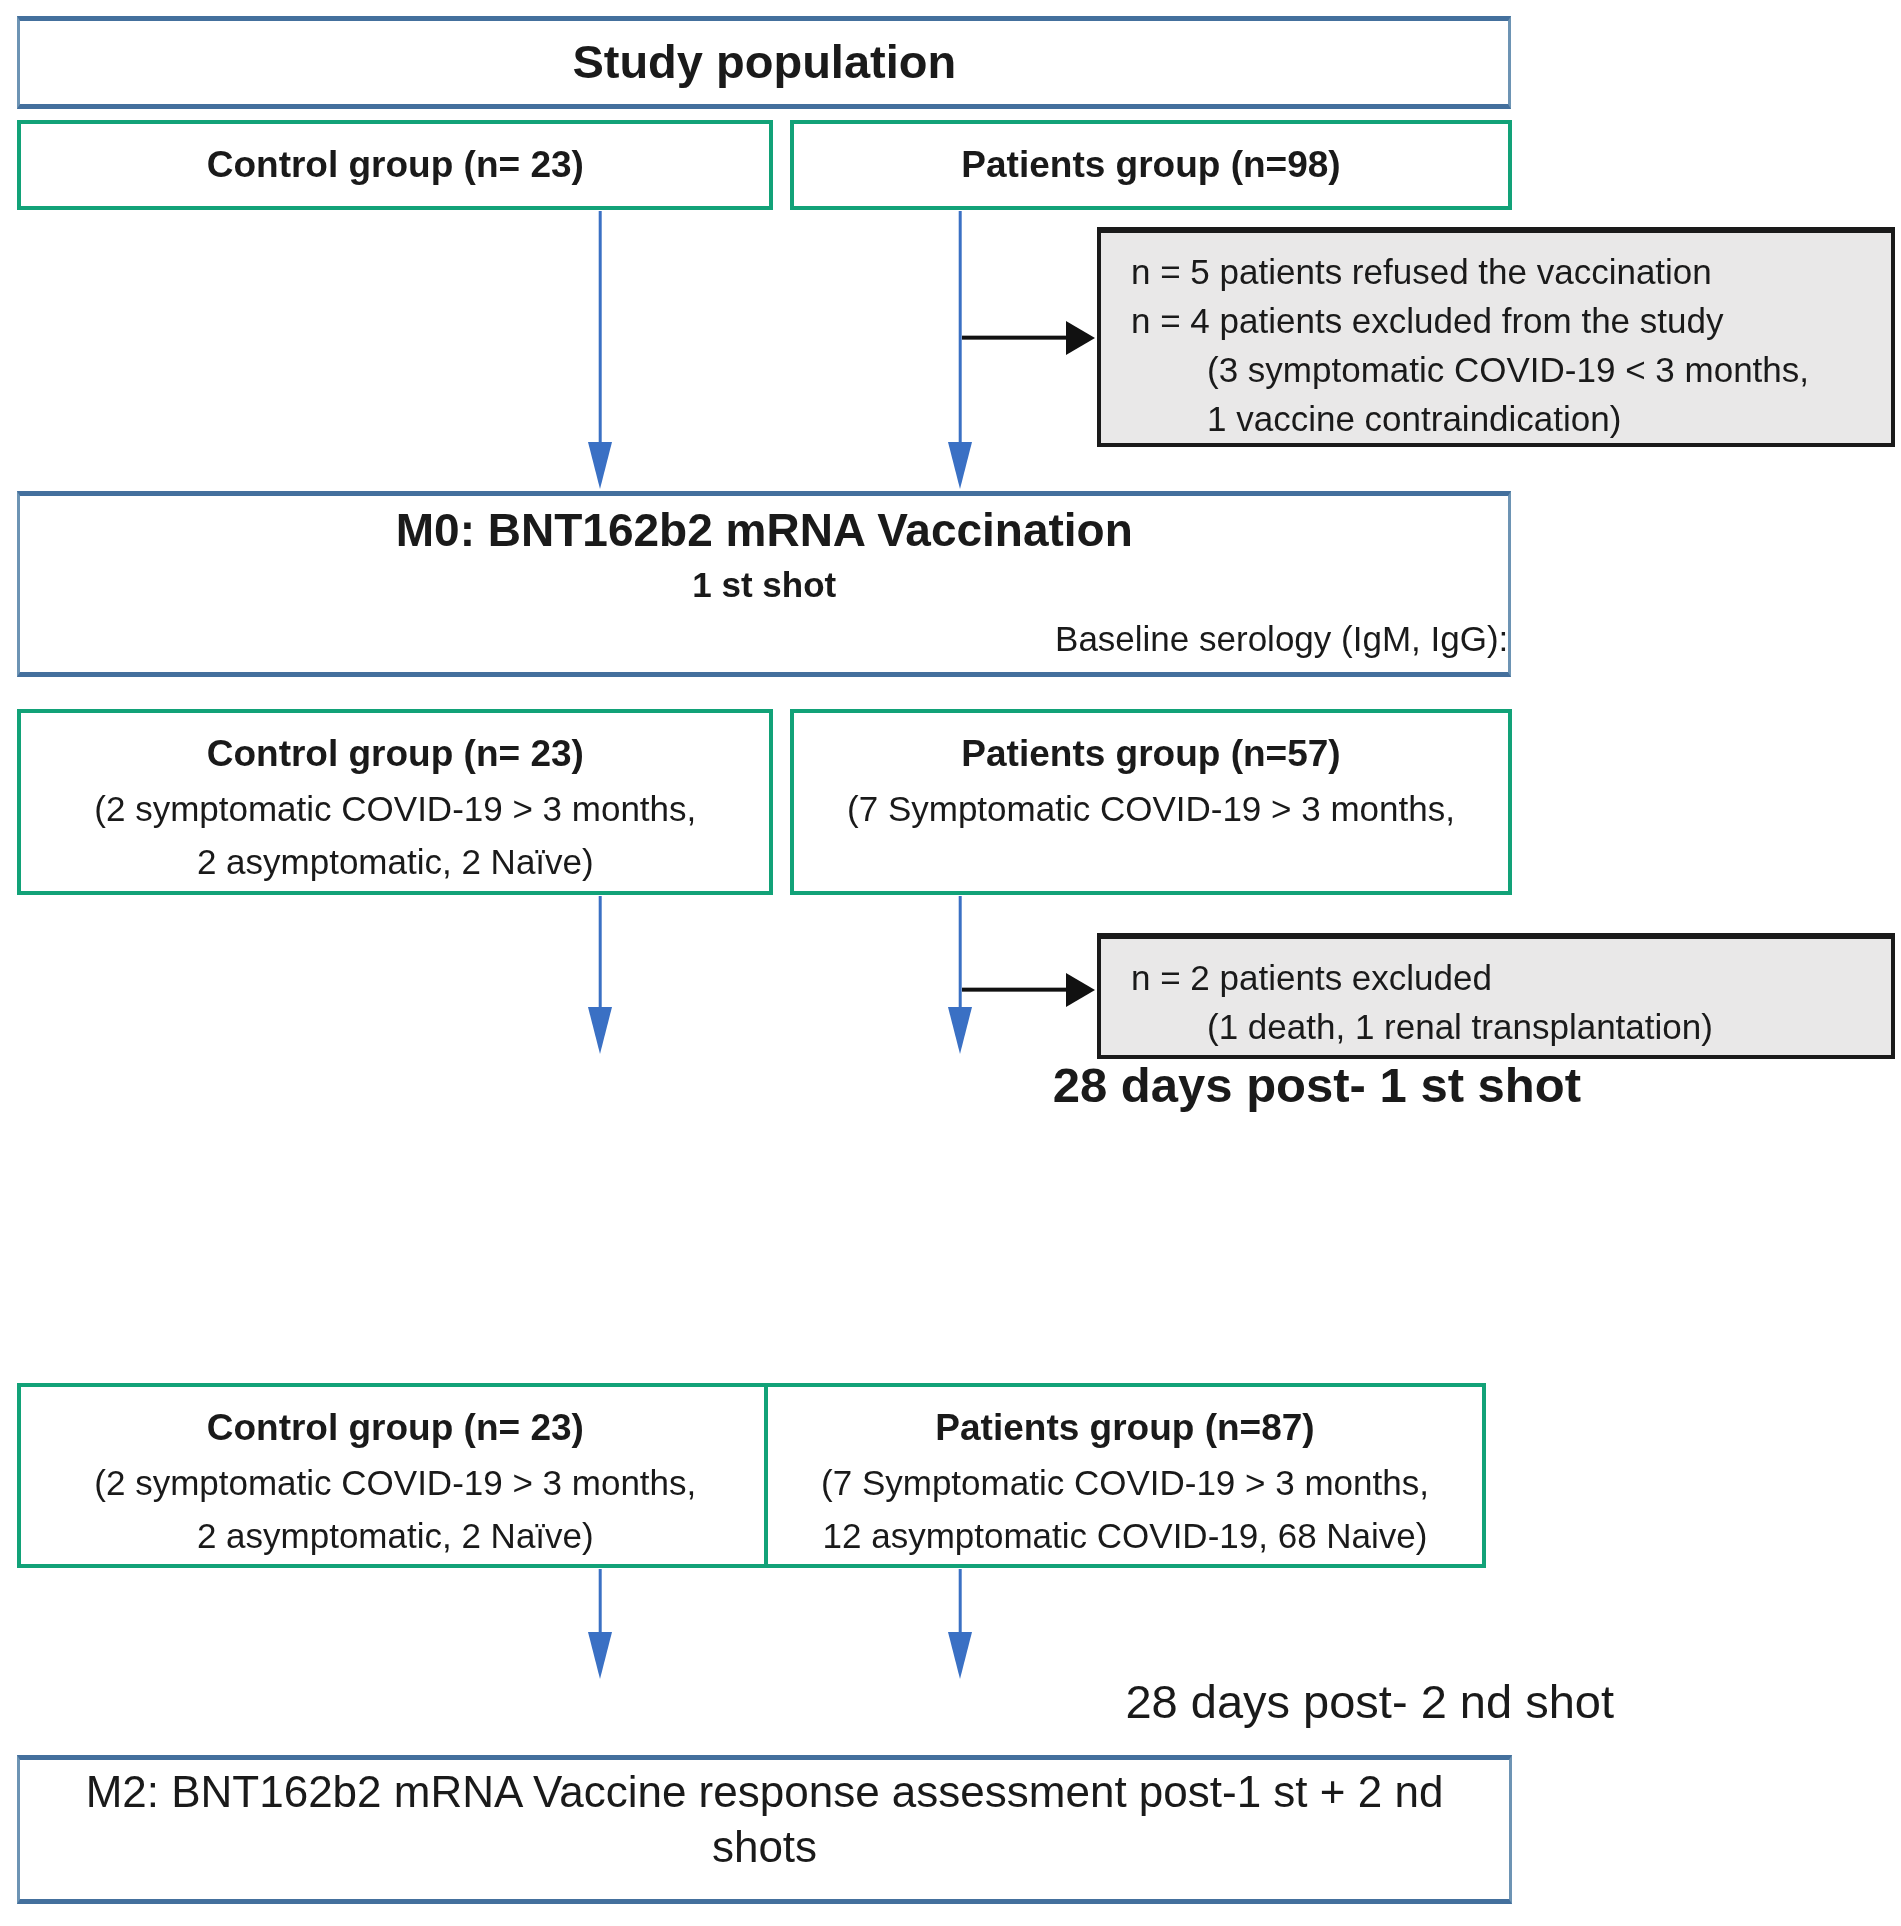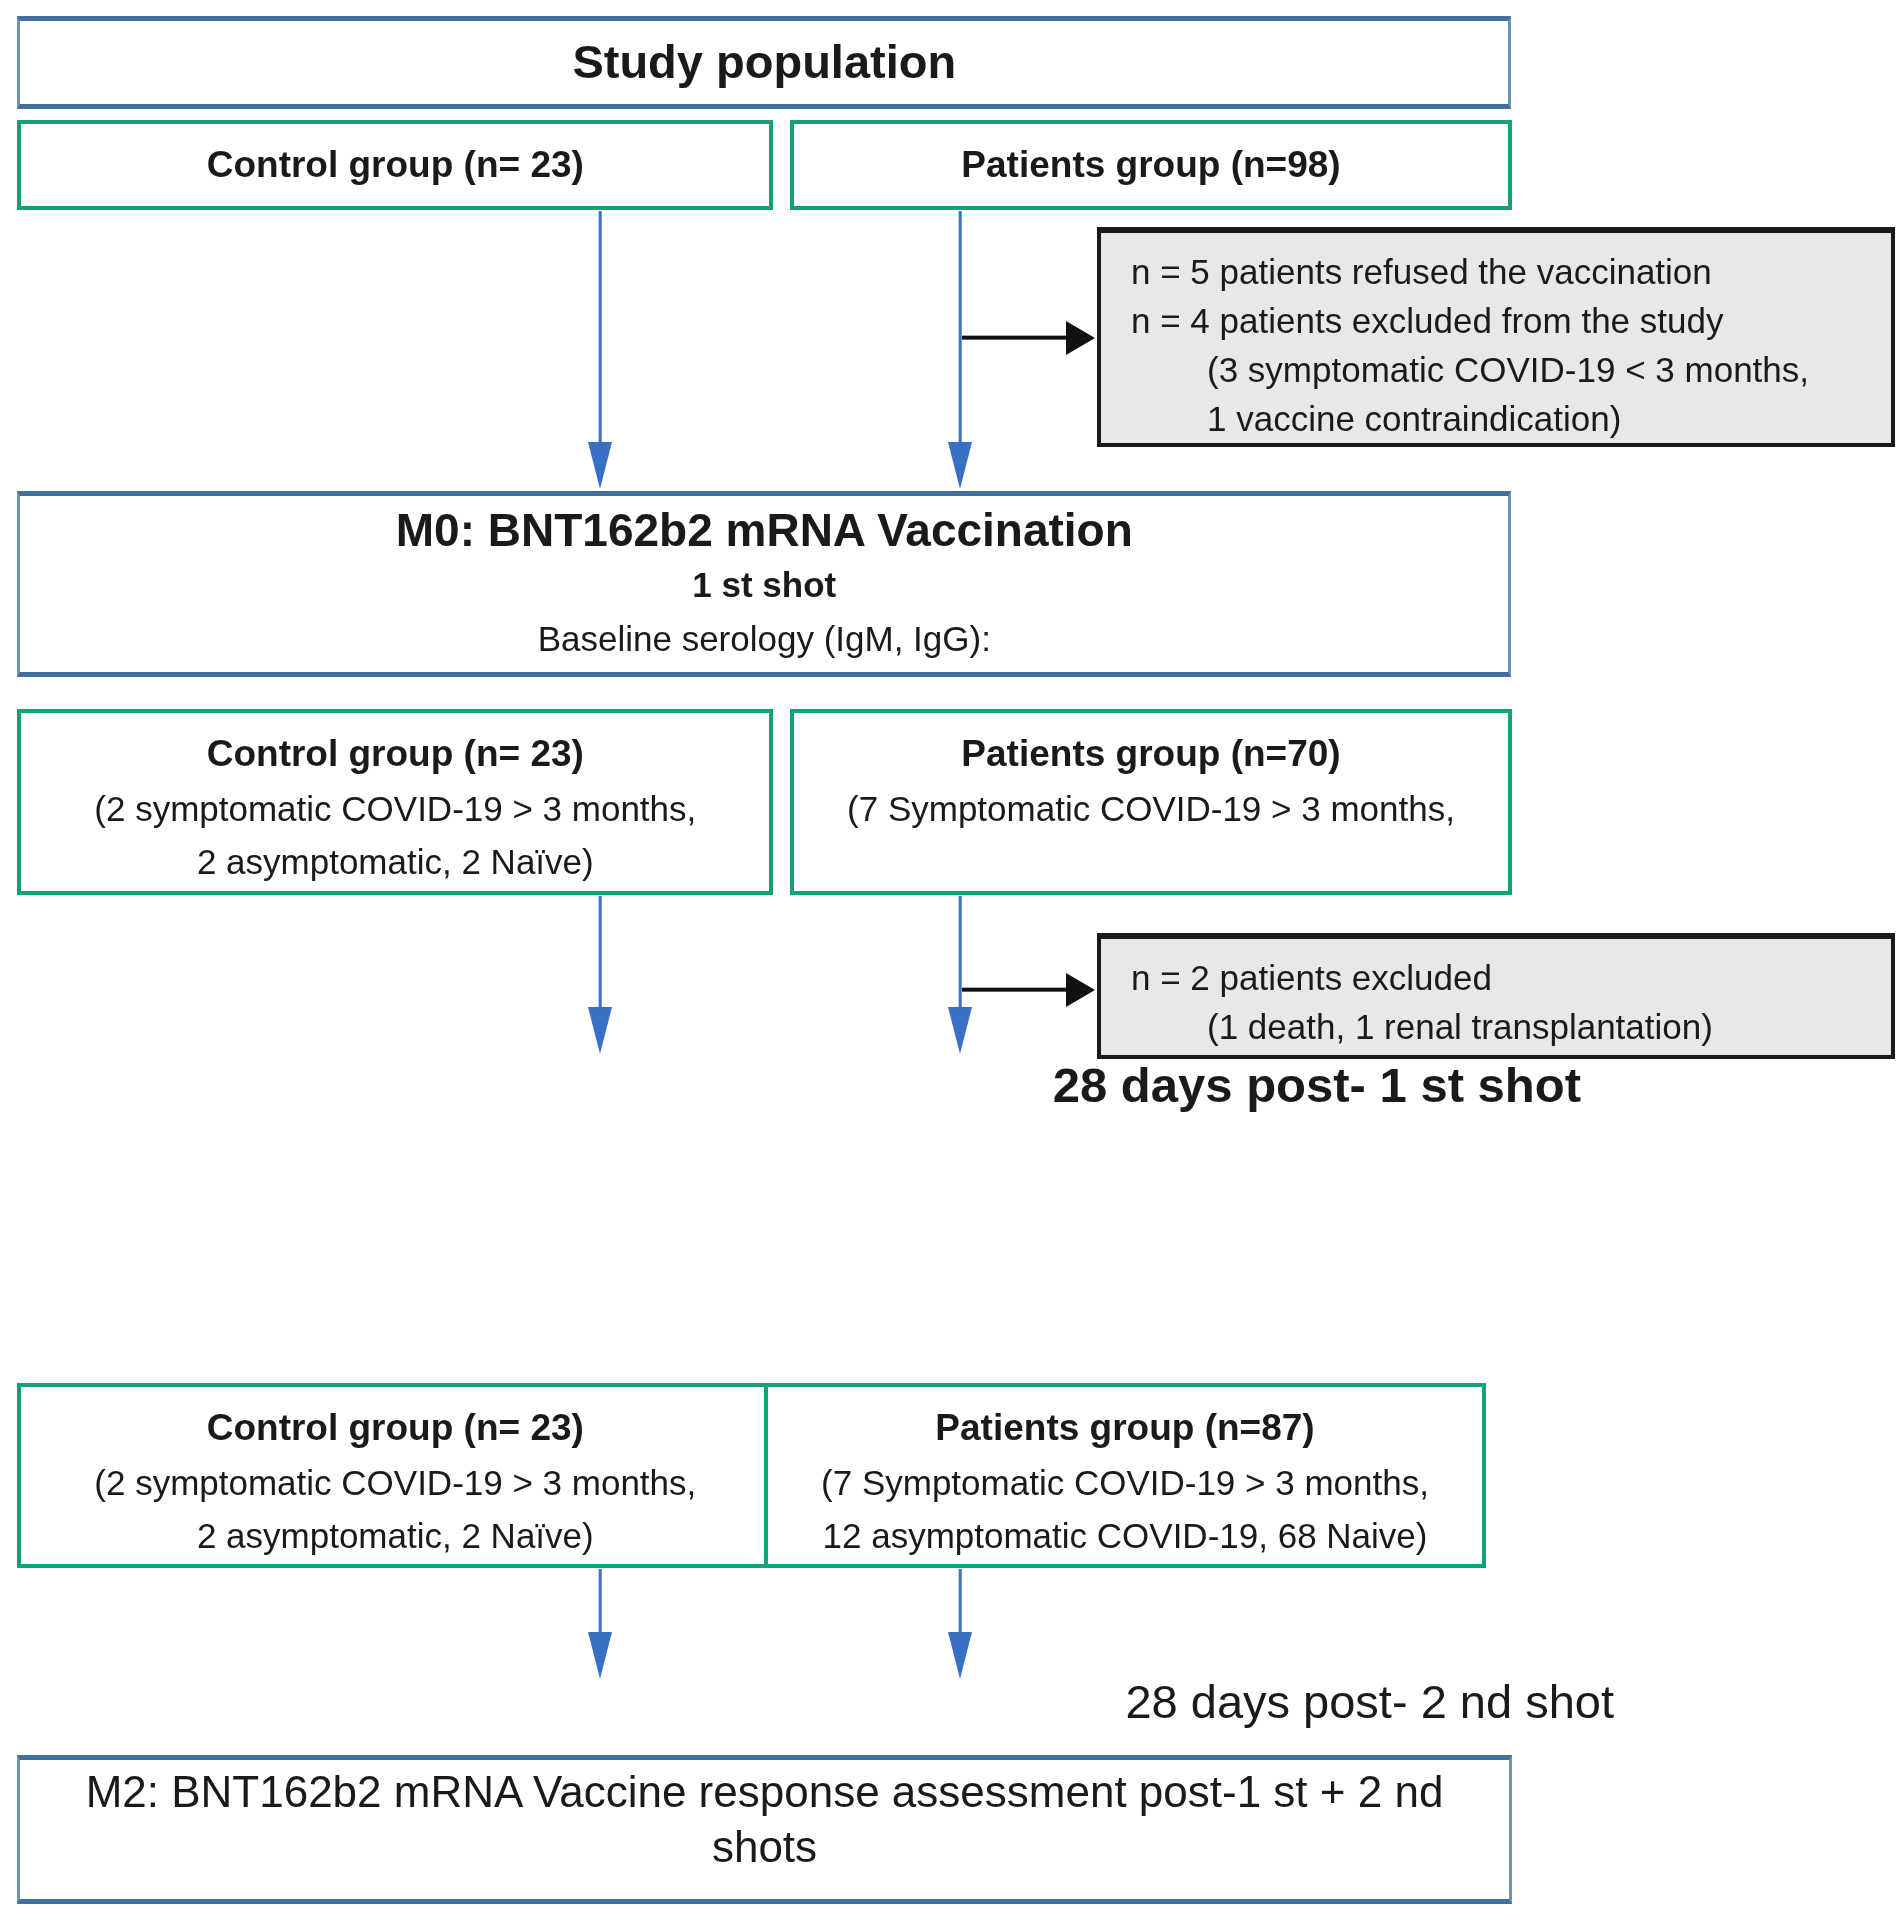--- a/index.html
+++ b/index.html
@@ -72,30 +72,30 @@
   <div class="box box-gray" style="left:1097px;top:227px;width:798px;height:220px;padding:13.6px 15.7px 0 30px;">
     <span class="line t-md" style="line-height:49px;">n = 5 patients refused the vaccination</span>
     <span class="line t-md" style="line-height:49px;">n = 4 patients excluded from the study</span>
     <span class="line t-md indent" style="line-height:49px;">(3 symptomatic COVID-19 &lt; 3 months,</span>
     <span class="line t-md indent" style="line-height:49px;">1 vaccine contraindication)</span>
   </div>
 
   <div class="box box-blue" style="left:17.3px;top:491px;width:1494px;height:186px;padding-top:8px;">
     <span class="line t-lg" style="line-height:52px;">M0: BNT162b2 mRNA Vaccination</span>
     <span class="line t-md-bb" style="line-height:58px;">1 st shot</span>
-    <span class="line t-md" style="line-height:50px;">Baseline serology (IgM, IgG):</span>
+    <span class="line t-md" style="line-height:50px;text-align:right;">Baseline serology (IgM, IgG):</span>
   </div>
 
   <div class="box box-green" style="left:17.3px;top:709px;width:756px;height:186px;padding-top:13px;">
     <span class="line t-md-b" style="line-height:55px;">Control group (n= 23)</span>
     <span class="line t-md" style="line-height:55px;">(2 symptomatic COVID-19 &gt; 3 months,</span>
     <span class="line t-md" style="line-height:52px;">2 asymptomatic, 2 Naïve)</span>
   </div>
   <div class="box box-green" style="left:790px;top:709px;width:722px;height:186px;padding-top:13px;">
-    <span class="line t-md-b" style="line-height:55px;">Patients group (n=70)</span>
+    <span class="line t-md-b" style="line-height:55px;">Patients group (n=57)</span>
     <span class="line t-md" style="line-height:55px;">(7 Symptomatic COVID-19 &gt; 3 months,</span>
   </div>
 
   <div class="arrow-v" style="left:587px;top:896px;height:158px;"></div>
   <div class="arrow-v" style="left:947px;top:896px;height:158px;"></div>
   <div class="arrow-h" style="left:962px;top:972px;width:133px;"></div>
 
   <div class="box box-gray" style="left:1097px;top:933px;width:798px;height:126px;padding:13.6px 15.7px 0 30px;">
     <span class="line t-md" style="line-height:49px;">n = 2 patients excluded</span>
     <span class="line t-md indent" style="line-height:49px;">(1 death, 1 renal transplantation)</span>

